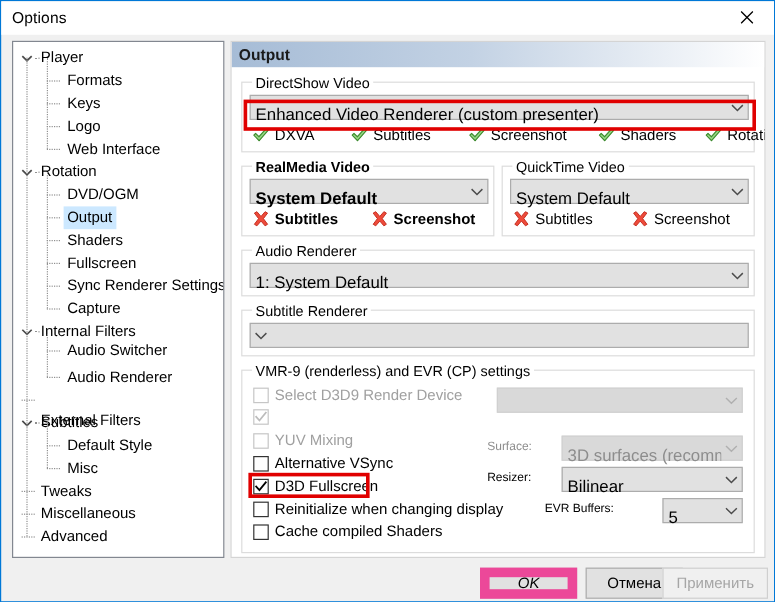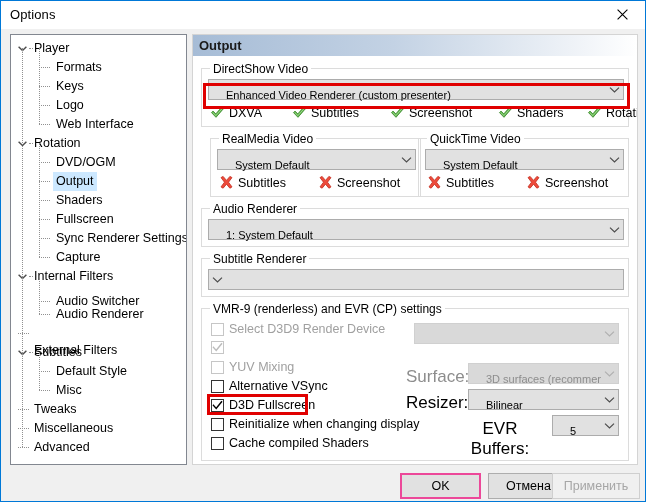--- a/index.html
+++ b/index.html
@@ -151,22 +151,22 @@
     box-sizing: border-box;
     height: 21px;
     border: 1px solid #acacac;
     background: #e1e1e1;
     display: flex;
     align-items: center;
     cursor: default;
   }
   .combo .combo-text {
     flex: 1 1 auto;
-    padding-left: 17px;
-    font-size: 11px;
+    padding-left: 4px;
+    font-size: 14px;
     color: #000000;
     white-space: nowrap;
     overflow: hidden;
     margin-top: 11px;
   }
   .combo .combo-arrow {
     flex: 0 0 auto;
     width: 17px;
     display: flex;
     align-items: center;
@@ -220,23 +220,23 @@
     flex: 0 0 auto;
   }
   .cbbox svg { position: absolute; left: 0; top: 0; }
   .cbrow.disabled .cbbox { border-color: #c6c6c6; background: #ffffff; }
   .cbrow .cbtext { font-size: 12.5px; color: #000000; }
   .cbrow.disabled .cbtext { color: #a0a0a0; }
 
   
   .fieldlabel {
     position: absolute;
-    font-size: 17px;
-    color: #000000;
-    text-align: center;
+    font-size: 10px;
+    color: #000000;
+    text-align: left;
   }
   .fieldlabel.disabled { color: #8d8d8d; }
 
   
   .redbox {
     position: absolute;
     box-sizing: border-box;
     border: 3px solid #e00000;
     pointer-events: none;
   }
@@ -250,22 +250,23 @@
     background: #e1e1e1;
     font-family: "Liberation Sans", sans-serif;
     font-size: 12.5px;
     color: #000000;
     display: flex;
     align-items: center;
     justify-content: center;
     cursor: default;
   }
   .btn.default {
-    border: 2px solid #ec4899;
+    border: 8px solid #ec4899;
     background: #e1e1e1;
+    font-style: italic;
   }
   .btn.disabled {
     border-color: #cfcfcf;
     background: #f0f0f0;
     color: #a6a6a6;
   }
 </style>
 </head>
 <body>
 
@@ -345,21 +346,21 @@
         </div>
         <div class="tree-row" style="top: 232px; position: absolute; left: 0px; right: 0px;">
           <span class="chev" style="left: 6px; top: 4px;">
             <svg width="11" height="11" viewBox="0 0 11 11">
               <path d="M1.6 3.8 L5.5 7.6 L9.4 3.8" fill="none" stroke="#4c4c4c" stroke-width="1.4"></path>
             </svg>
           </span>
           <span class="stub" style="left: 18px; width: 4px; top: 9px;"></span>
           <span class="label" style="position: absolute; left: 20px; top: 0px;">Internal Filters</span>
         </div>
-        <div class="tree-row" style="top: 257px; position: absolute; left: 0px; right: 0px;">
+        <div class="tree-row" style="top: 248px; position: absolute; left: 0px; right: 0px;">
           <span class="stub" style="left: 28px; width: 11px; top: 9px;"></span>
           <span class="label" style="position: absolute; left: 42px; top: 0px;">Audio Switcher</span>
         </div>
         <div class="tree-row" style="top: 270px; position: absolute; left: 0px; right: 0px;">
           <span class="stub" style="left: 28px; width: 11px; top: 9px;"></span>
           <span class="label" style="position: absolute; left: 42px; top: 0px;">Audio Renderer</span>
         </div>
         <div class="tree-row" style="top: 289px; position: absolute; left: 0px; right: 0px;">
           <span class="stub" style="left: 7px; width: 11px; top: 9px;"></span>
           <span class="label" style="position: absolute; left: 20px; top: 17px;">External Filters</span>
@@ -461,21 +462,21 @@
               <svg width="15" height="15" viewBox="0 0 15 15">
                 <path d="M1.5 7.6 L3.0 6.1 L5.8 8.9 L11.6 2.3 L13.4 3.7 L6.0 12.3 Z" fill="#5eb54a" stroke="#3d8a2e" stroke-width="0.9" stroke-linejoin="round"></path>
                 <path d="M2.6 7.4 L5.9 10.6 L12.4 3.3" fill="none" stroke="#9fd98f" stroke-width="0.9"></path>
               </svg>
             </span>
             <span class="txt">Rotation</span>
           </div>
       </div>
     </div>
 
-    <div class="group" style="left:17px; top:103px; width:211px; height:59px;">
+    <div class="group" style="left:8px; top:103px; width:211px; height:59px;font-weight:bold;">
       <div class="group-title">RealMedia Video</div>
       <div class="combo" style="left:6px; top:10px; width:199px;">
         <div class="combo-text">System Default</div>
         <div class="combo-arrow">
           <svg width="11" height="8" viewBox="0 0 11 8">
               <path d="M1 1.6 L5.5 6 L10 1.6" stroke="#4c4c4c" stroke-width="1.2" fill="none"></path>
             </svg>
         </div>
       </div>
       <div class="status-row" style="left:6px; top:36px; width:199px; height:17px;">

